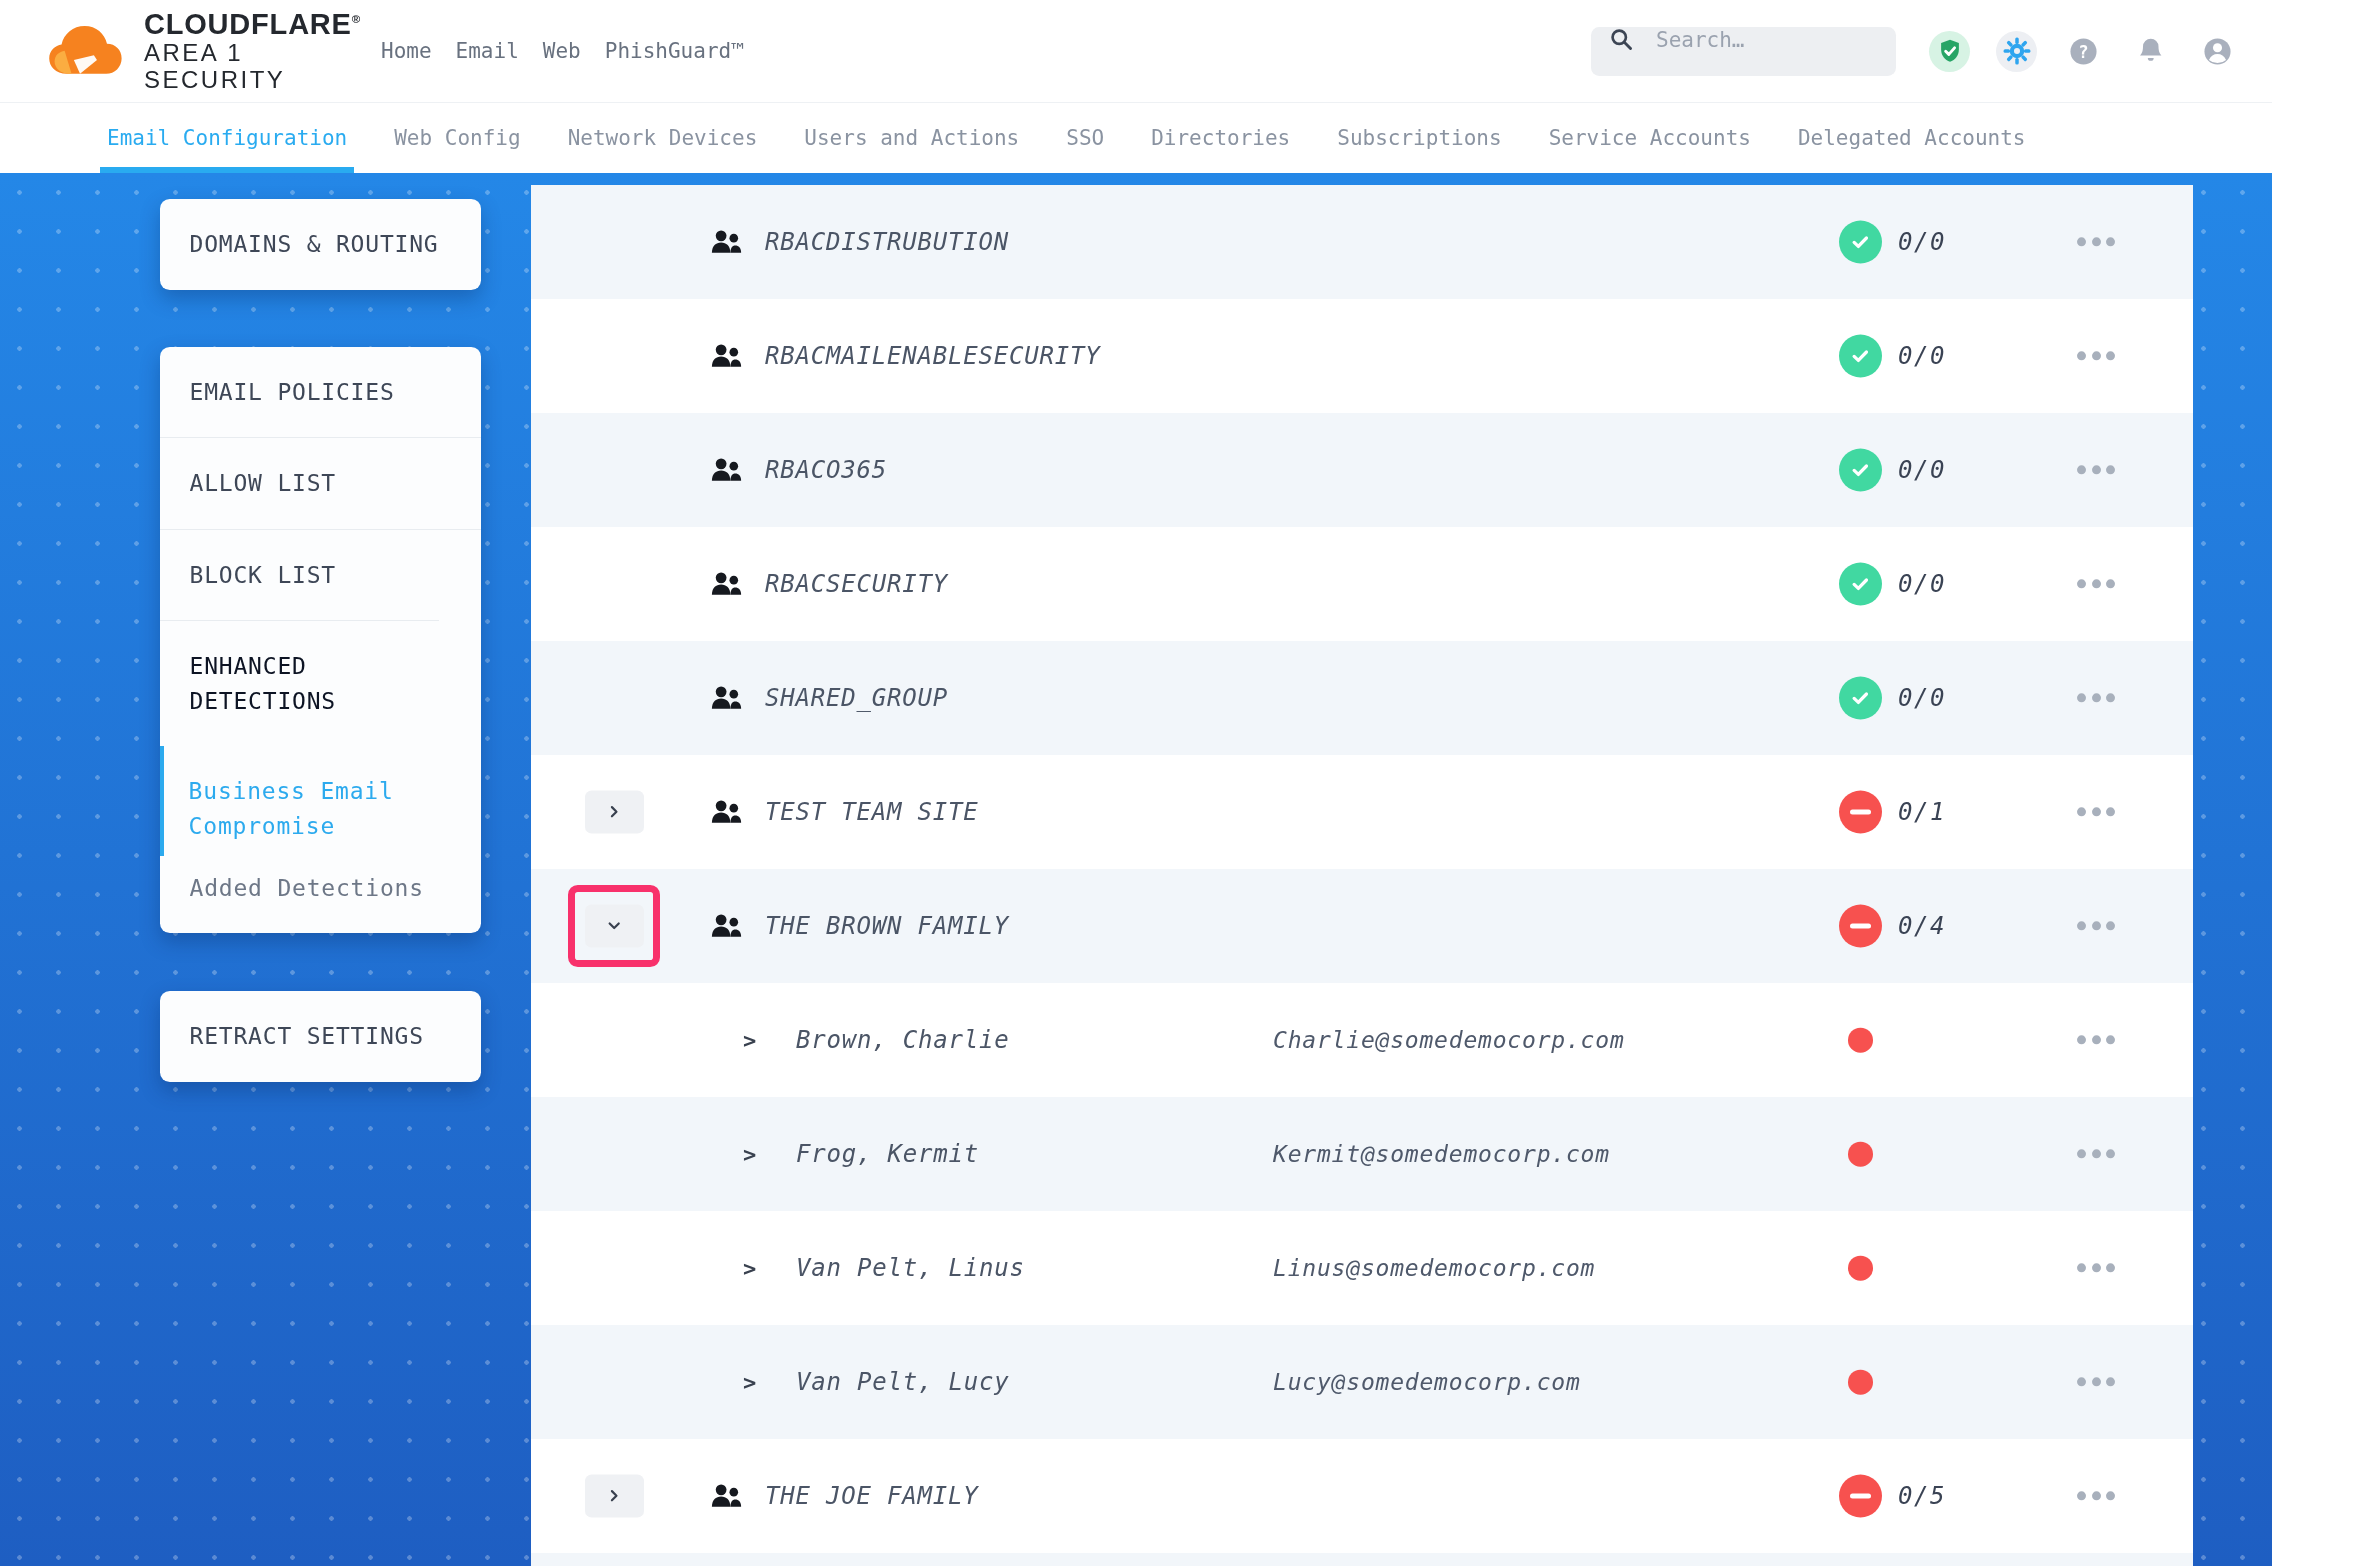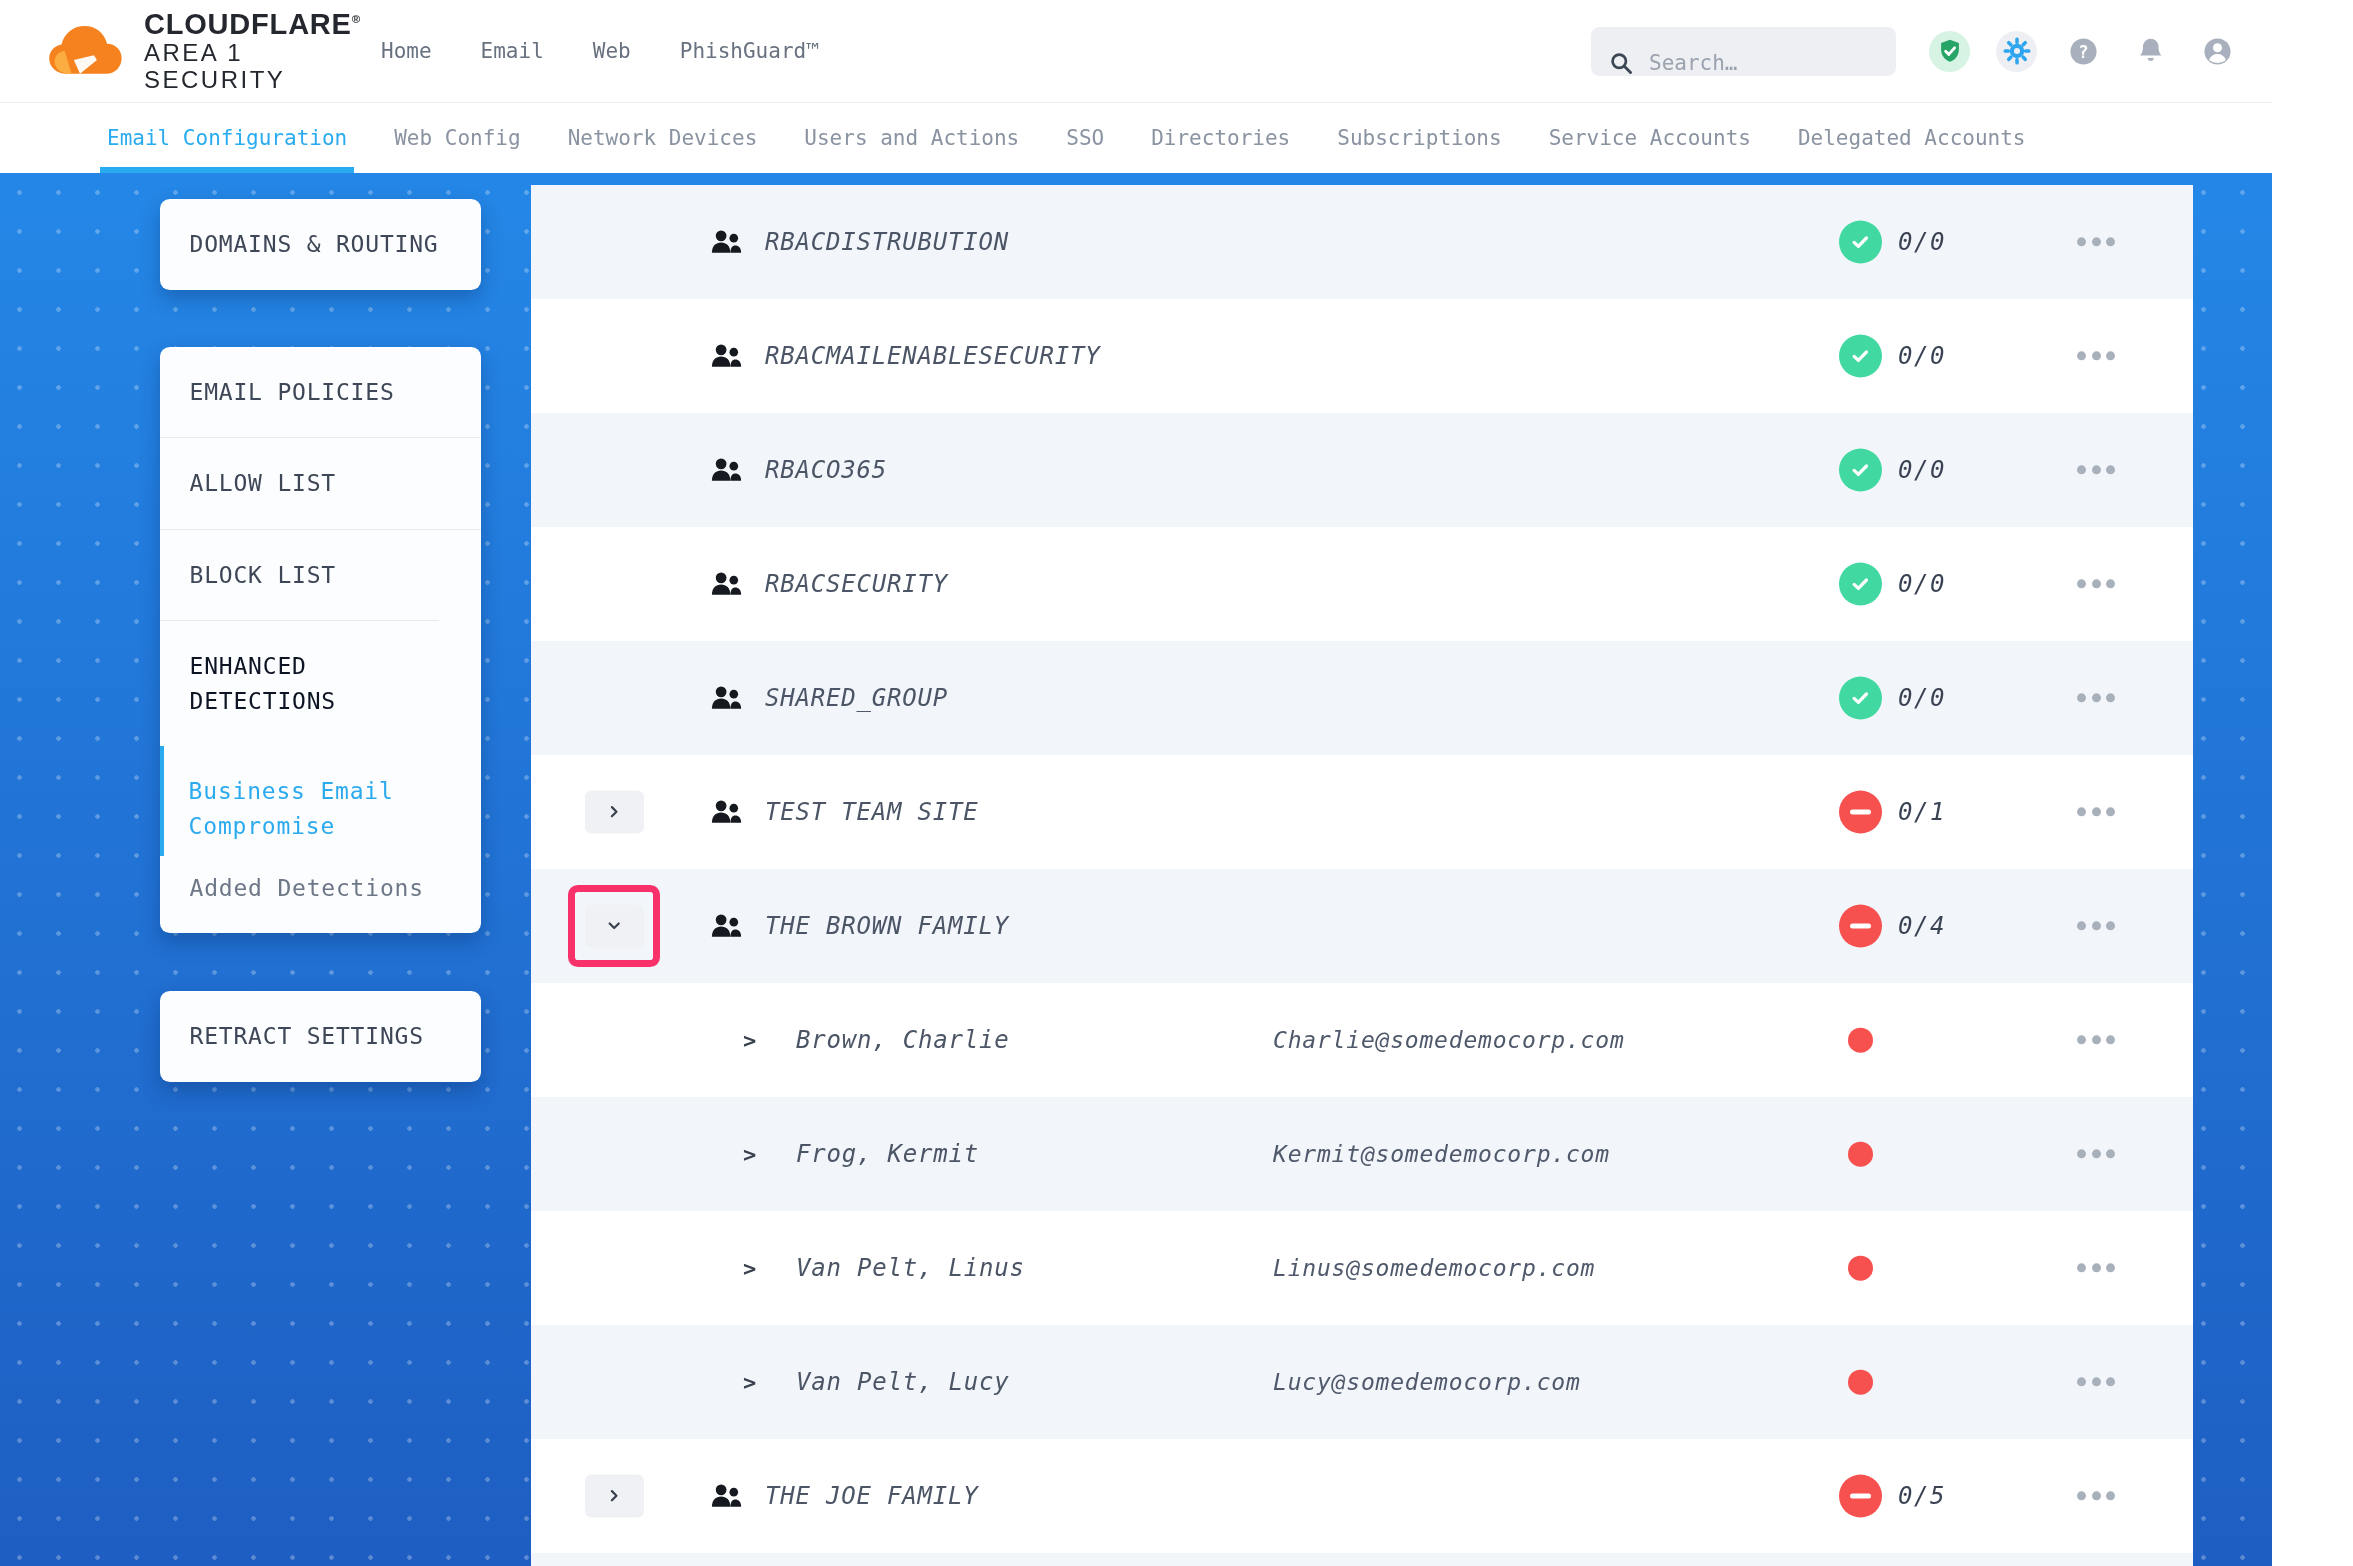--- a/index.html
+++ b/index.html
@@ -7,25 +7,25 @@
     font-family:"DejaVu Sans Mono","Liberation Mono",monospace;background:#fff;}
 
   
   .hdr{position:relative;height:103px;display:flex;align-items:center;background:#fff;
     border-bottom:0.8px solid #eef1f4;box-sizing:border-box;}
   .logo{display:flex;align-items:center;gap:13px;padding-left:46px;width:287px;cursor:pointer;}
   .logo-text{display:flex;flex-direction:column;line-height:1.12;font-family:"Liberation Sans","DejaVu Sans",sans-serif;}
   .logo-l1{font-size:29px;font-weight:bold;color:#24282e;letter-spacing:0.8px;}
   .logo-l1 sup{font-size:11.5px;font-weight:bold;color:#24282e;}
   .logo-l2{font-size:24px;font-weight:normal;color:#24282e;letter-spacing:2.5px;}
-  .topnav{display:flex;gap:49px;margin-left:48px;}
+  .topnav{display:flex;gap:24px;margin-left:48px;}
   .topnav-item{font-size:21px;color:#68717f;cursor:pointer;}
   .hdr-right{margin-left:auto;display:flex;align-items:center;gap:26px;margin-right:34px;}
   .searchbox{width:305px;height:49px;background:#edeff2;border-radius:8.2px;display:flex;
-    align-items:flex-end;gap:13px;padding-left:18px;box-sizing:border-box;margin-right:6.6px;}
+    align-items:flex-start;gap:20px;padding-left:18px;box-sizing:border-box;margin-right:6.6px;}
   .searchbox input{border:none;outline:none;background:transparent;font-family:inherit;
     font-size:21px;color:#3c4554;width:229px;}
   .searchbox input::placeholder{color:#9aa2af;}
   .hicon{width:41px;height:41px;border-radius:50%;display:flex;align-items:center;
     justify-content:center;cursor:pointer;flex:0 0 auto;}
   .hicon.mint{background:#d7f3e4;}
   .hicon.graybg{background:#edeff3;}
 
   
   .subnav{position:relative;height:70px;background:#fff;display:flex;align-items:stretch;

